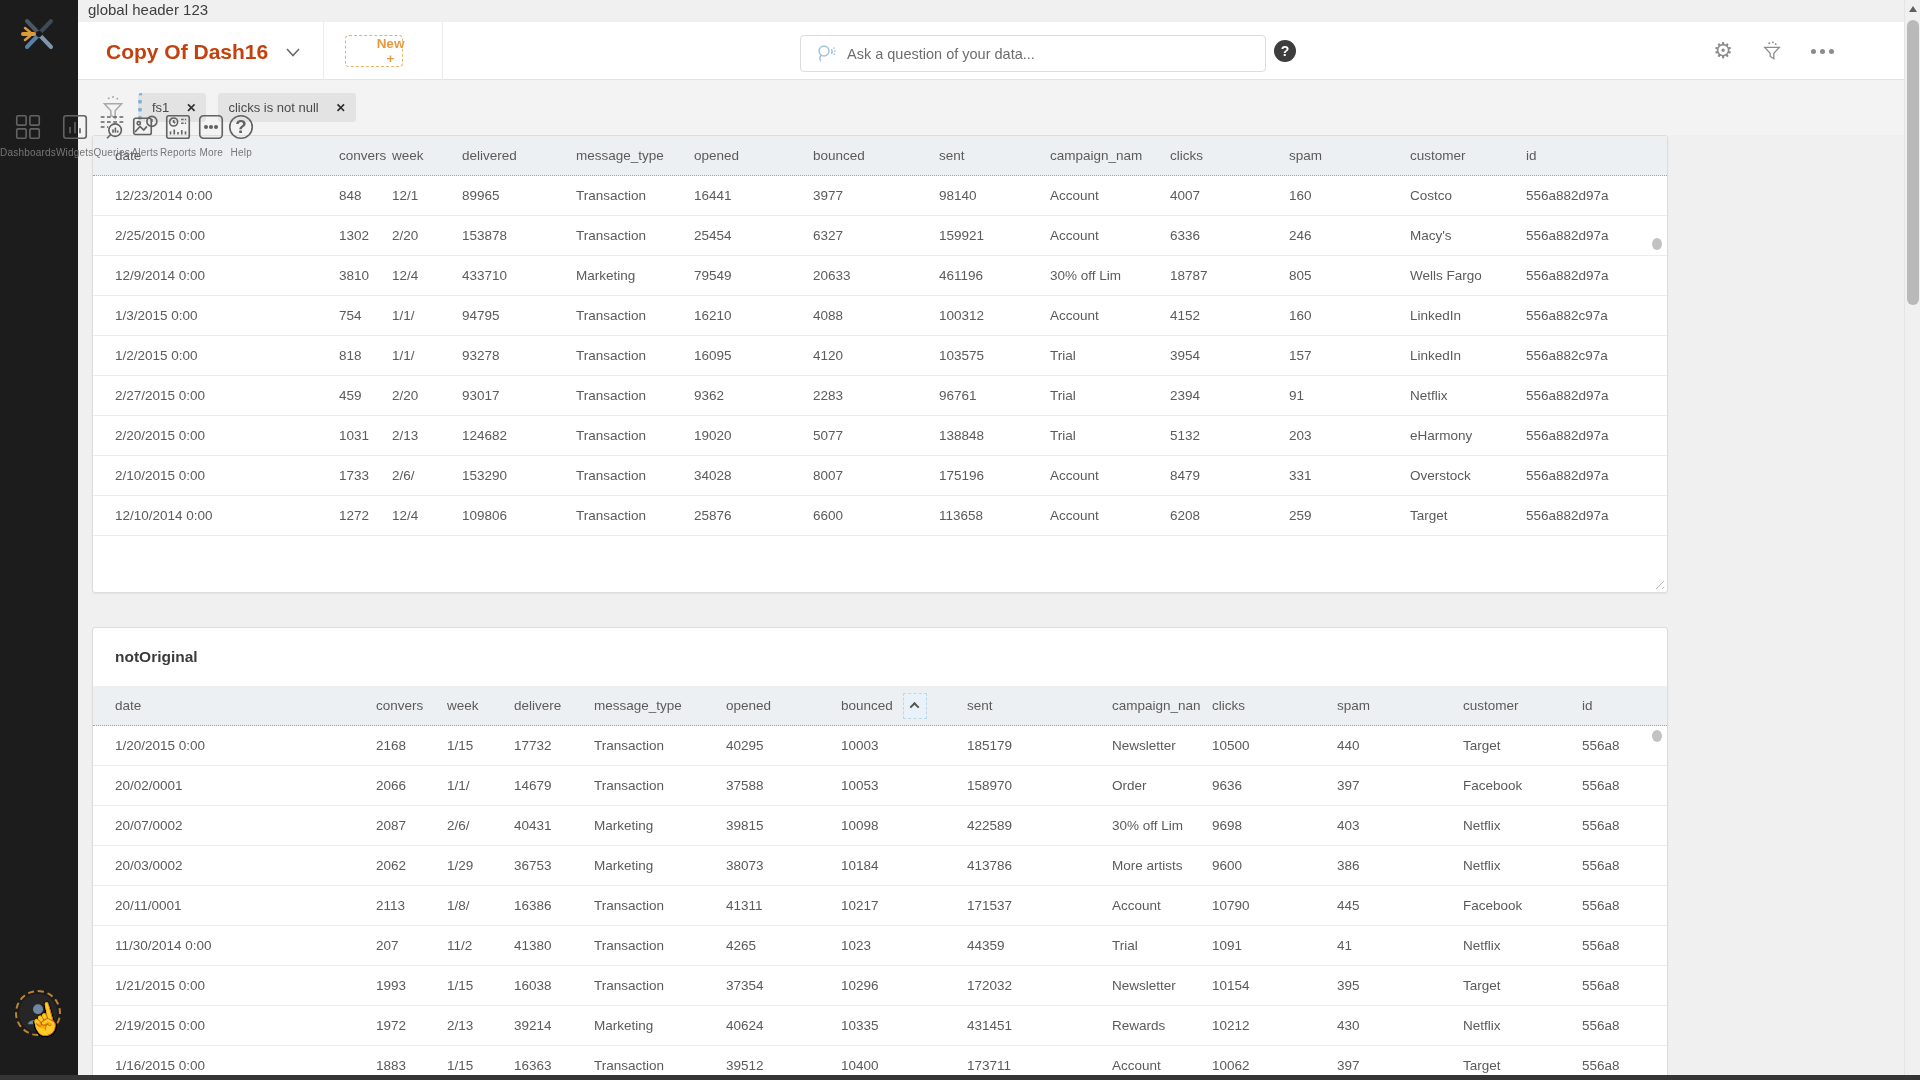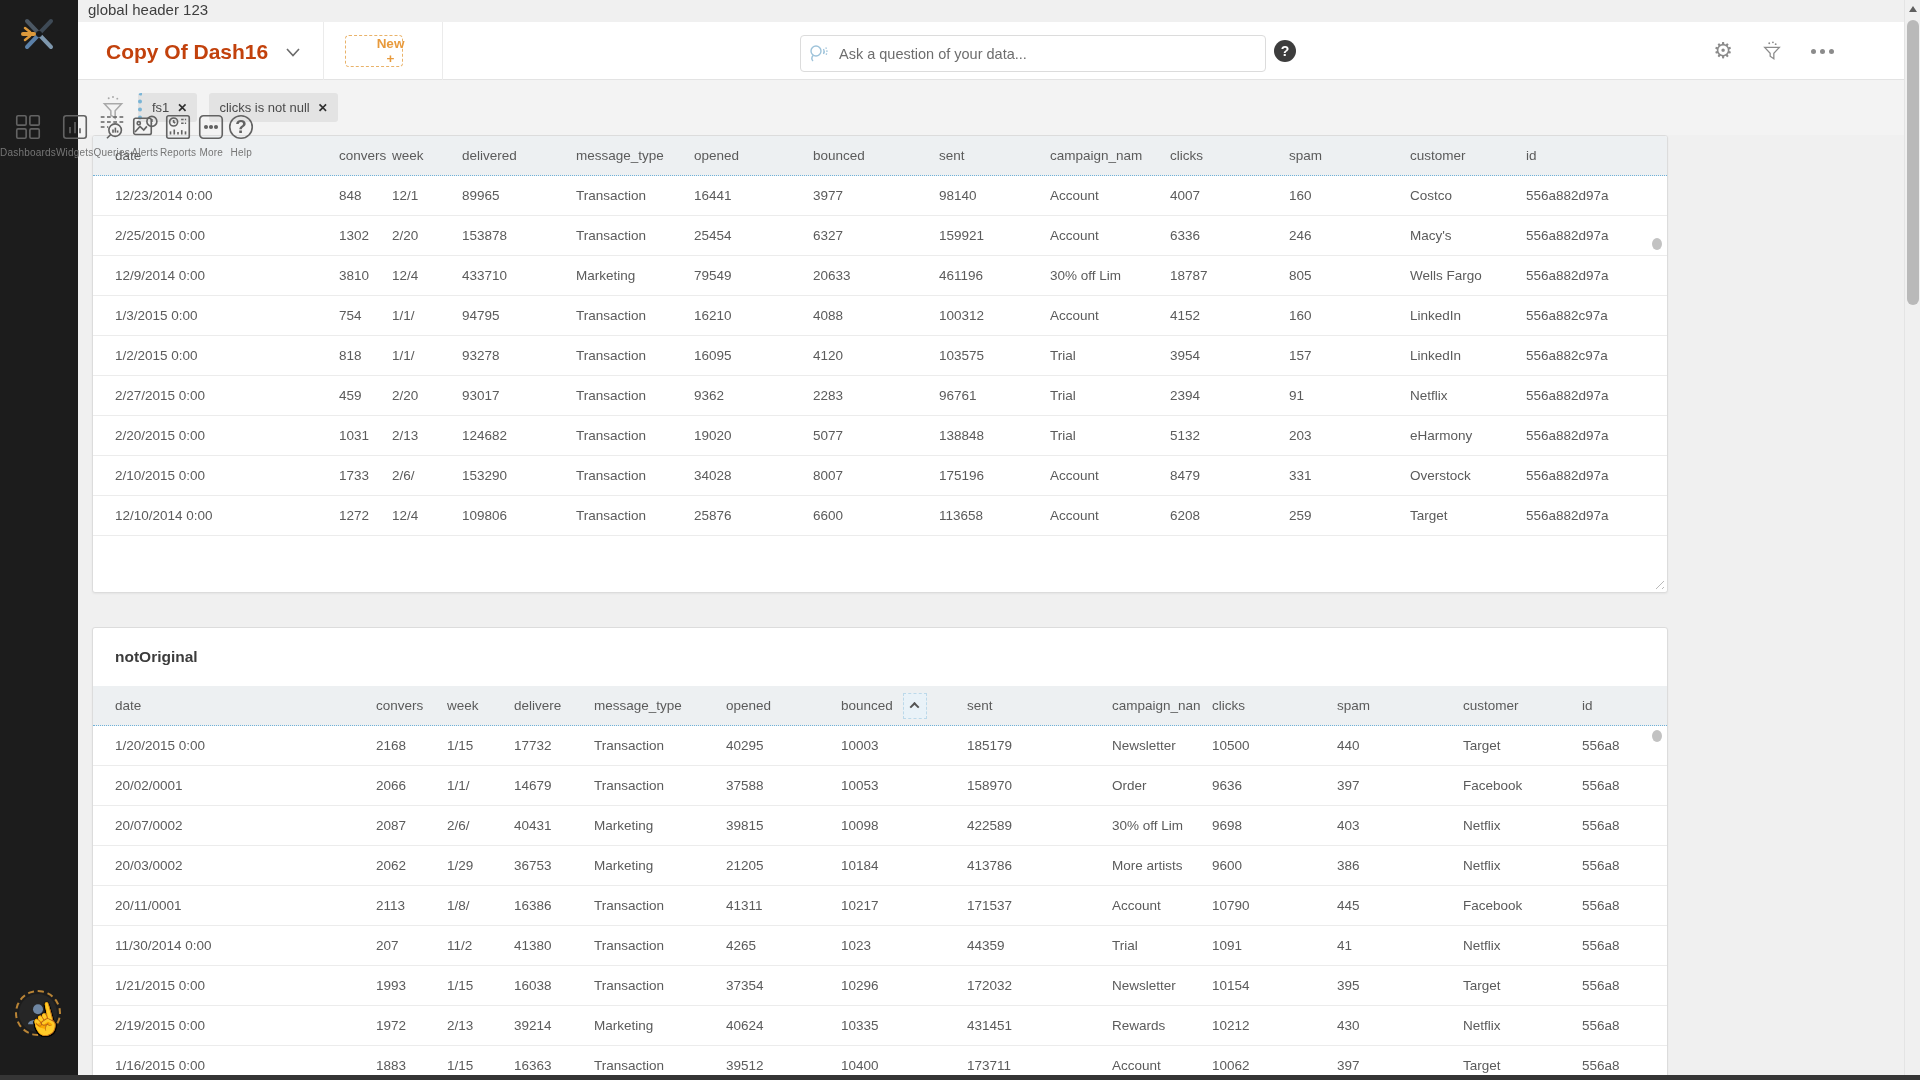--- a/index.html
+++ b/index.html
@@ -21,35 +21,35 @@
   .cursor-glyph { position:absolute; left:26px; top:1002px; font-size:30px; color:#ffffff; text-shadow:0 0 2px #000, 1px 1px 0 #000, -1px 1px 0 #000; z-index:50; transform:rotate(-14deg); }
 
   
   .global-header { position:absolute; left:88px; top:1px; font-size:15px; color:#3e3e3e; z-index:4; }
   .header-bar { position:absolute; left:78px; top:22px; width:1826px; height:58px; background:#ffffff; border-bottom:1px solid #e3e3e3; z-index:3; }
   .dash-title { position:absolute; left:28px; top:18px; font-size:21px; font-weight:bold; color:#c2410c; cursor:pointer; }
   .title-chevron { position:absolute; left:208px; top:26px; width:14px; height:9px; cursor:pointer; }
   .vsep { position:absolute; top:0; height:58px; border-left:1px solid #ebebeb; }
   .vsep1 { left:245px; } .vsep2 { left:364px; }
   .new-btn { position:absolute; left:267px; top:13px; width:58px; height:32px; border:1px dashed #e9b269; border-radius:4px; background:#fff; color:#e89a3c; font-size:13.5px; font-weight:bold; display:flex; align-items:center; justify-content:center; cursor:pointer;padding-left:33px; }
-  .search-box { position:absolute; left:722px; top:13px; width:466px; height:37px; border:1px solid #dcdcdc; border-radius:4px; background:#fff; display:flex; align-items:center; padding:0 6px; }
+  .search-box { position:absolute; left:722px; top:13px; width:466px; height:37px; border:1px solid #dcdcdc; border-radius:4px; background:#fff; display:flex; align-items:center; padding:0 14px; }
   .search-box svg { width:24px; height:24px; margin-right:8px; }
   .search-input { border:none; outline:none; flex:1; font-size:14.5px; color:#555; font-family:"Liberation Sans",sans-serif; background:transparent; }
   .search-input::placeholder { color:#6d6d6d; }
   .help-circle { position:absolute; left:1196px; top:18px; width:22px; height:22px; border-radius:50%; background:#3d3d3d; color:#fff; font-size:14px; font-weight:bold; display:flex; align-items:center; justify-content:center; cursor:pointer; }
   .hdr-icons { position:absolute; right:70px; top:0; height:58px; display:flex; align-items:center; gap:28px; }
   .gear { font-size:22px; color:#8b8b8b; cursor:pointer; line-height:1; }
   .funnel-sm { width:22px; height:22px; cursor:pointer; }
   .dots3 { display:flex; gap:4px; cursor:pointer; }
   .dots3 i { width:5px; height:5px; border-radius:50%; background:#8b8b8b; }
 
   
   .filter-strip { position:absolute; left:78px; top:80px; width:1826px; height:55px; background:#f3f3f3; display:flex; align-items:center; }
   .funnel-lg { width:26px; height:28px; margin-left:22px; cursor:pointer; }
-  .chip { height:29px; background:#e3e3e3; border-radius:3px; display:flex; align-items:center; padding:0 10px; margin-left:12px; font-size:13px; color:#4a4a4a; cursor:pointer; }
+  .chip { height:29px; background:#e3e3e3; border-radius:3px; display:flex; align-items:center; padding:0 10px; margin-left:12px; font-size:13px; color:#4a4a4a; cursor:pointer;gap:9px; }
   .chip.selected { border-left:4px dotted #79b4d6; }
   .chip .x { margin-left:8px; font-size:12px; color:#2f2f2f; font-weight:bold; cursor:pointer; }
 
   
   .card { position:absolute; left:92px; width:1576px; background:#fff; border:1px solid #dcdcdc; border-radius:3px; box-shadow:0 1px 2px rgba(0,0,0,.05); overflow:hidden; }
   .card.t1 { top:135px; height:458px; }
   .card.t2 { top:627px; height:460px; }
   .card-title { height:58px; display:flex; align-items:center; padding-left:22px; font-size:15.5px; font-weight:bold; color:#3c3c3c; }
   .trow { display:grid; padding-left:22px; align-items:center; }
   .t1 .trow { grid-template-columns:224px 53px 70px 114px 118px 119px 126px 111px 120px 119px 121px 116px 1fr; }
@@ -518,21 +518,21 @@
             <div class="tcell">403</div>
             <div class="tcell">Netflix</div>
             <div class="tcell">556a8</div>
           </div>
           <div class="trow">
             <div class="tcell">20/03/0002</div>
             <div class="tcell">2062</div>
             <div class="tcell">1/29</div>
             <div class="tcell">36753</div>
             <div class="tcell">Marketing</div>
-            <div class="tcell">21205</div>
+            <div class="tcell">38073</div>
             <div class="tcell">10184</div>
             <div class="tcell">413786</div>
             <div class="tcell">More artists</div>
             <div class="tcell">9600</div>
             <div class="tcell">386</div>
             <div class="tcell">Netflix</div>
             <div class="tcell">556a8</div>
           </div>
           <div class="trow">
             <div class="tcell">20/11/0001</div>

